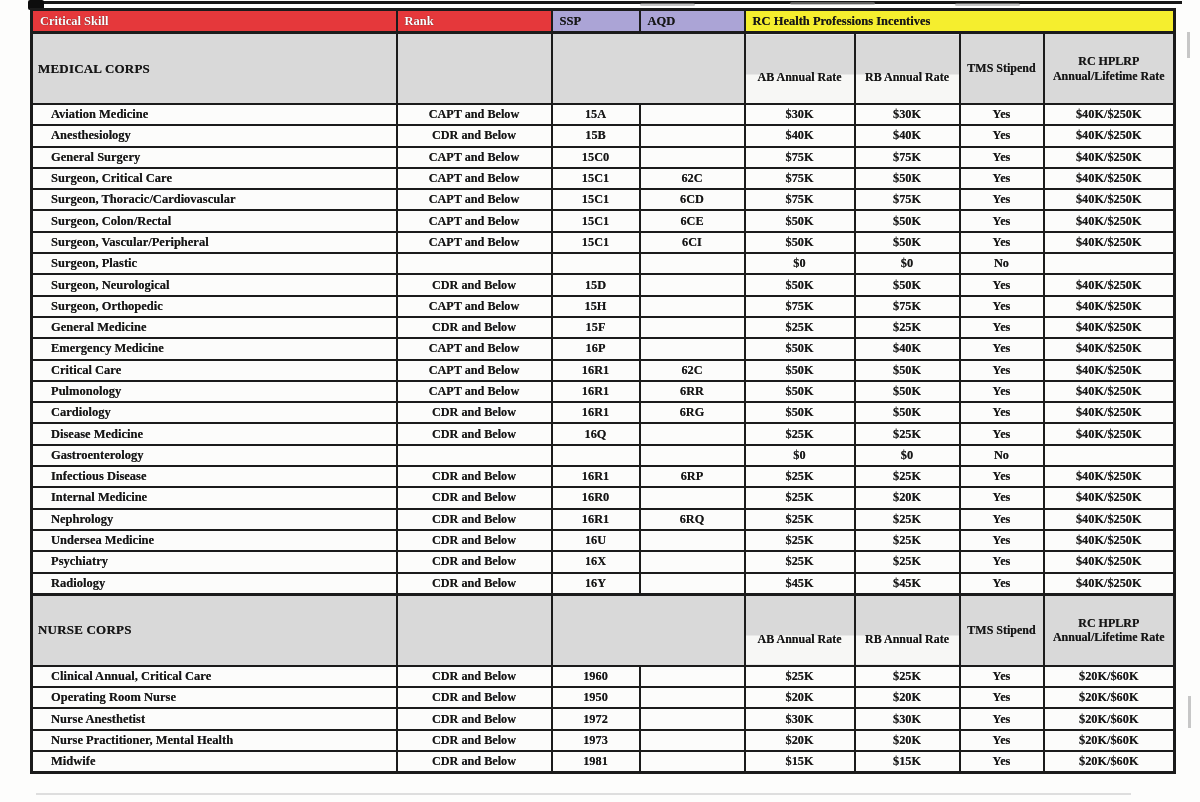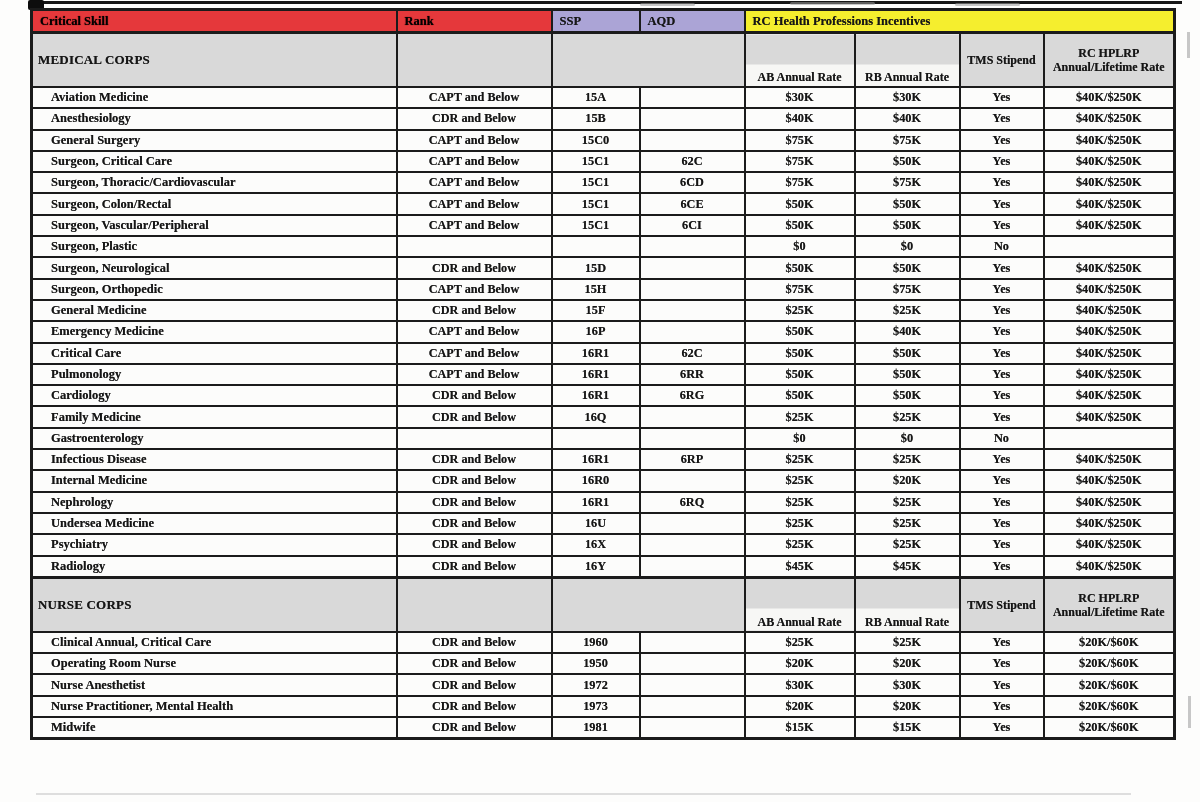--- a/index.html
+++ b/index.html
@@ -19,30 +19,30 @@
     border-collapse:collapse;table-layout:fixed;
     background:#fcfcfb;
   }
   table.doc, table.doc th, table.doc td{border:2px solid #1b1b1b;}
   table.doc{border-width:3px;}
   th,td{
     font-weight:bold;color:#161616;overflow:hidden;white-space:nowrap;
     text-shadow:0 0 .5px rgba(20,20,20,.65);
   }
   tr.hdr th{height:20px;font-size:12.5px;text-align:left;padding:0 0 0 7px;}
-  th.red{background:var(--header-red);color:#000000;text-shadow:0 0 1px rgba(40,0,0,.9);}
+  th.red{background:var(--header-red);color:#ffffff;text-shadow:0 0 1px rgba(40,0,0,.9);}
   th.purple{background:var(--header-purple);text-align:center;padding:0;}
   th.yellow{background:var(--header-yellow);text-align:center;padding:0;font-size:12.5px;margin-top:45px;}
 
   tr.band td{height:50px;background:var(--band-gray);font-size:13px;vertical-align:middle;}
   tr.band td.corps{ text-align:left;padding-left:5px;letter-spacing:.2px;}
   tr.band td{border-top-width:3px;margin-top:8px;}
   tr.band td.subhdr{font-size:12px;text-align:center;}
   tr.band td.rate-sub{
-    vertical-align:bottom;padding-bottom:1px;
+    vertical-align:bottom;padding-bottom:18px;
     background:linear-gradient(var(--band-gray) 0 58%, #f7f7f5 58% 100%);
   }
   tr.band td.wrap-sub{white-space:normal;line-height:1.18;font-size:12px;padding:0 2px;}
 
   tr.data td{height:19.3px;font-size:12.3px;text-align:center;vertical-align:middle;padding:0;}
   tr.data td.skill{text-align:left;padding-left:18px;font-size:12.5px;}
   tr.data td.rank{font-size:12.2px;border-radius:9px;}
 </style>
 </head>
 <body>
@@ -232,21 +232,21 @@
           <td class="skill">Cardiology</td>
           <td class="rank">CDR and Below</td>
           <td class="ssp">16R1</td>
           <td class="aqd">6RG</td>
           <td class="val">$50K</td>
           <td class="val">$50K</td>
           <td class="tms">Yes</td>
           <td class="hplrp">$40K/$250K</td>
         </tr>
         <tr class="data">
-          <td class="skill">Family Medicine</td>
+          <td class="skill">Disease Medicine</td>
           <td class="rank">CDR and Below</td>
           <td class="ssp">16Q</td>
           <td class="aqd"></td>
           <td class="val">$25K</td>
           <td class="val">$25K</td>
           <td class="tms">Yes</td>
           <td class="hplrp">$40K/$250K</td>
         </tr>
         <tr class="data">
           <td class="skill">Gastroenterology</td>

